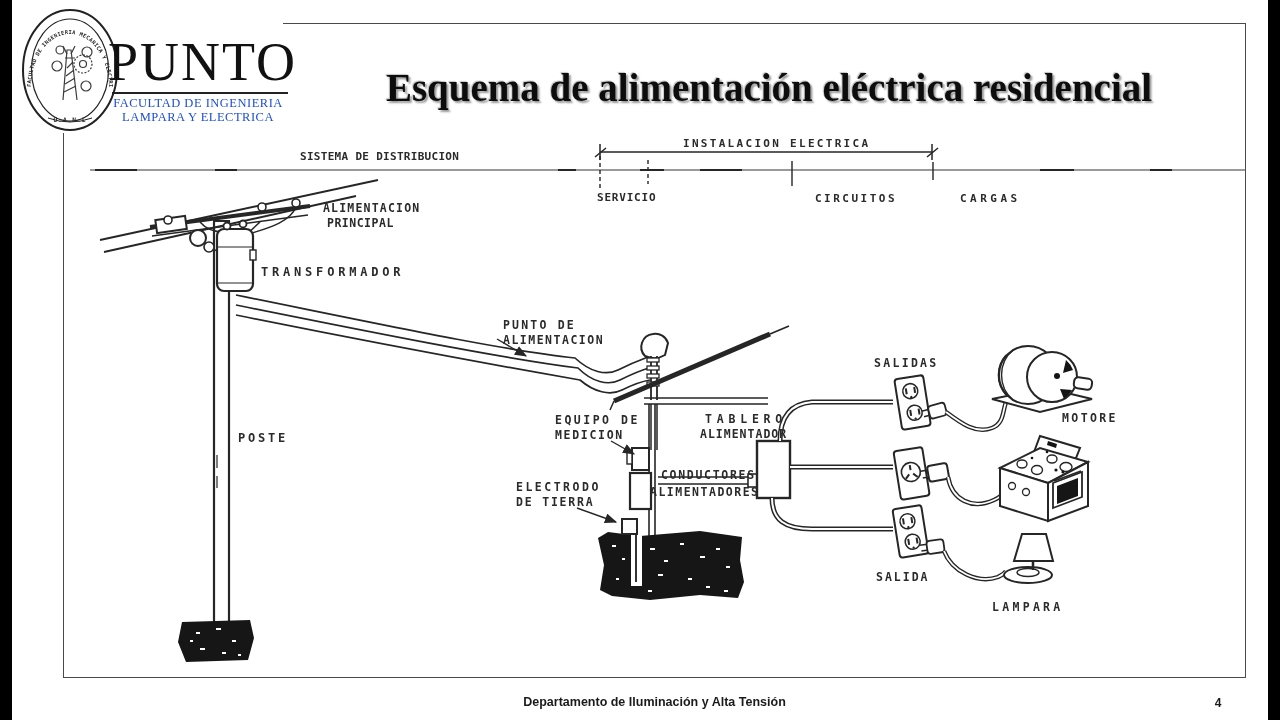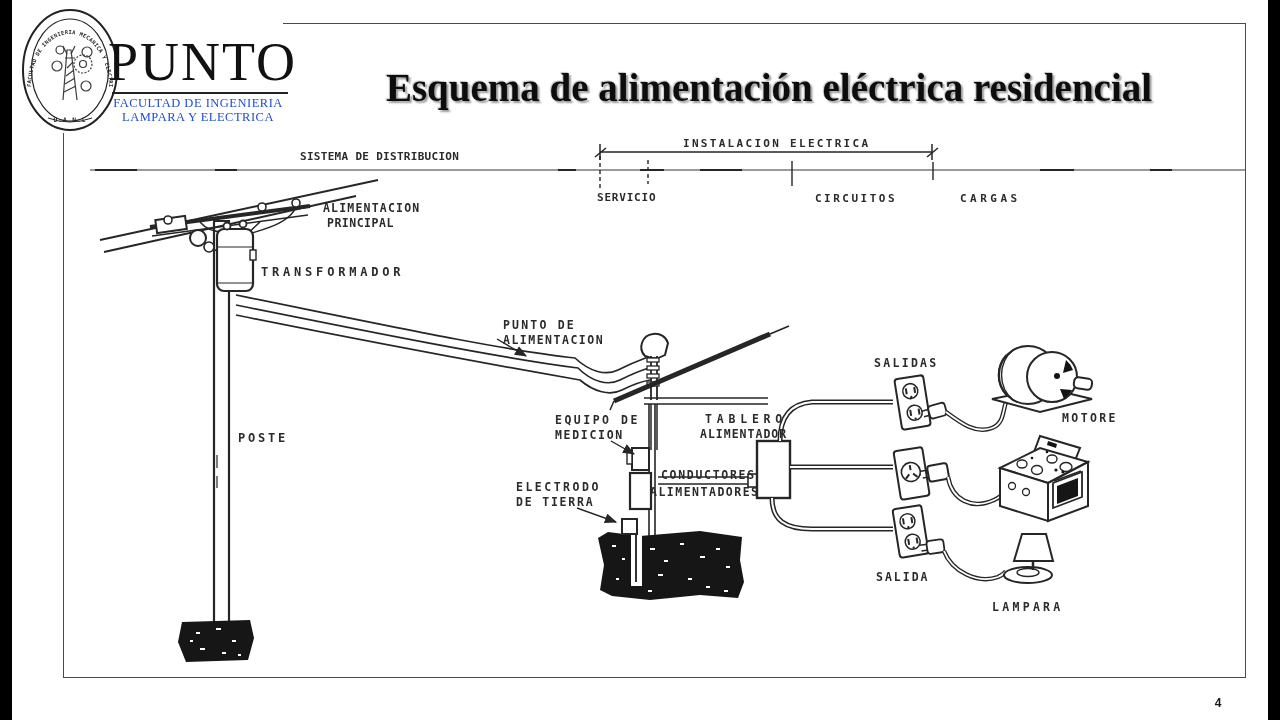--- a/index.html
+++ b/index.html
@@ -331,15 +331,16 @@
       <text x="700" y="438" font-size="11.5" letter-spacing="1">ALIMENTADOR</text>
       <text x="661" y="479" font-size="11.5" letter-spacing="1.7">CONDUCTORES</text>
       <text x="650" y="496" font-size="11.5" letter-spacing="1.5">ALIMENTADORES</text>
       <text x="874" y="367" font-size="11.5" letter-spacing="2.3">SALIDAS</text>
       <text x="1062" y="422" font-size="11.5" letter-spacing="2.4">MOTORE</text>
       <text x="876" y="581" font-size="11.5" letter-spacing="2">SALIDA</text>
       <text x="992" y="611" font-size="11.5" letter-spacing="3.3">LAMPARA</text>
     </g>
   </svg>
 
+  <div id="footer-text">Departamento de Iluminación y Alta Tensión</div>
   <div id="page-number">4</div>
 
 </div>
 
 </body></html>

